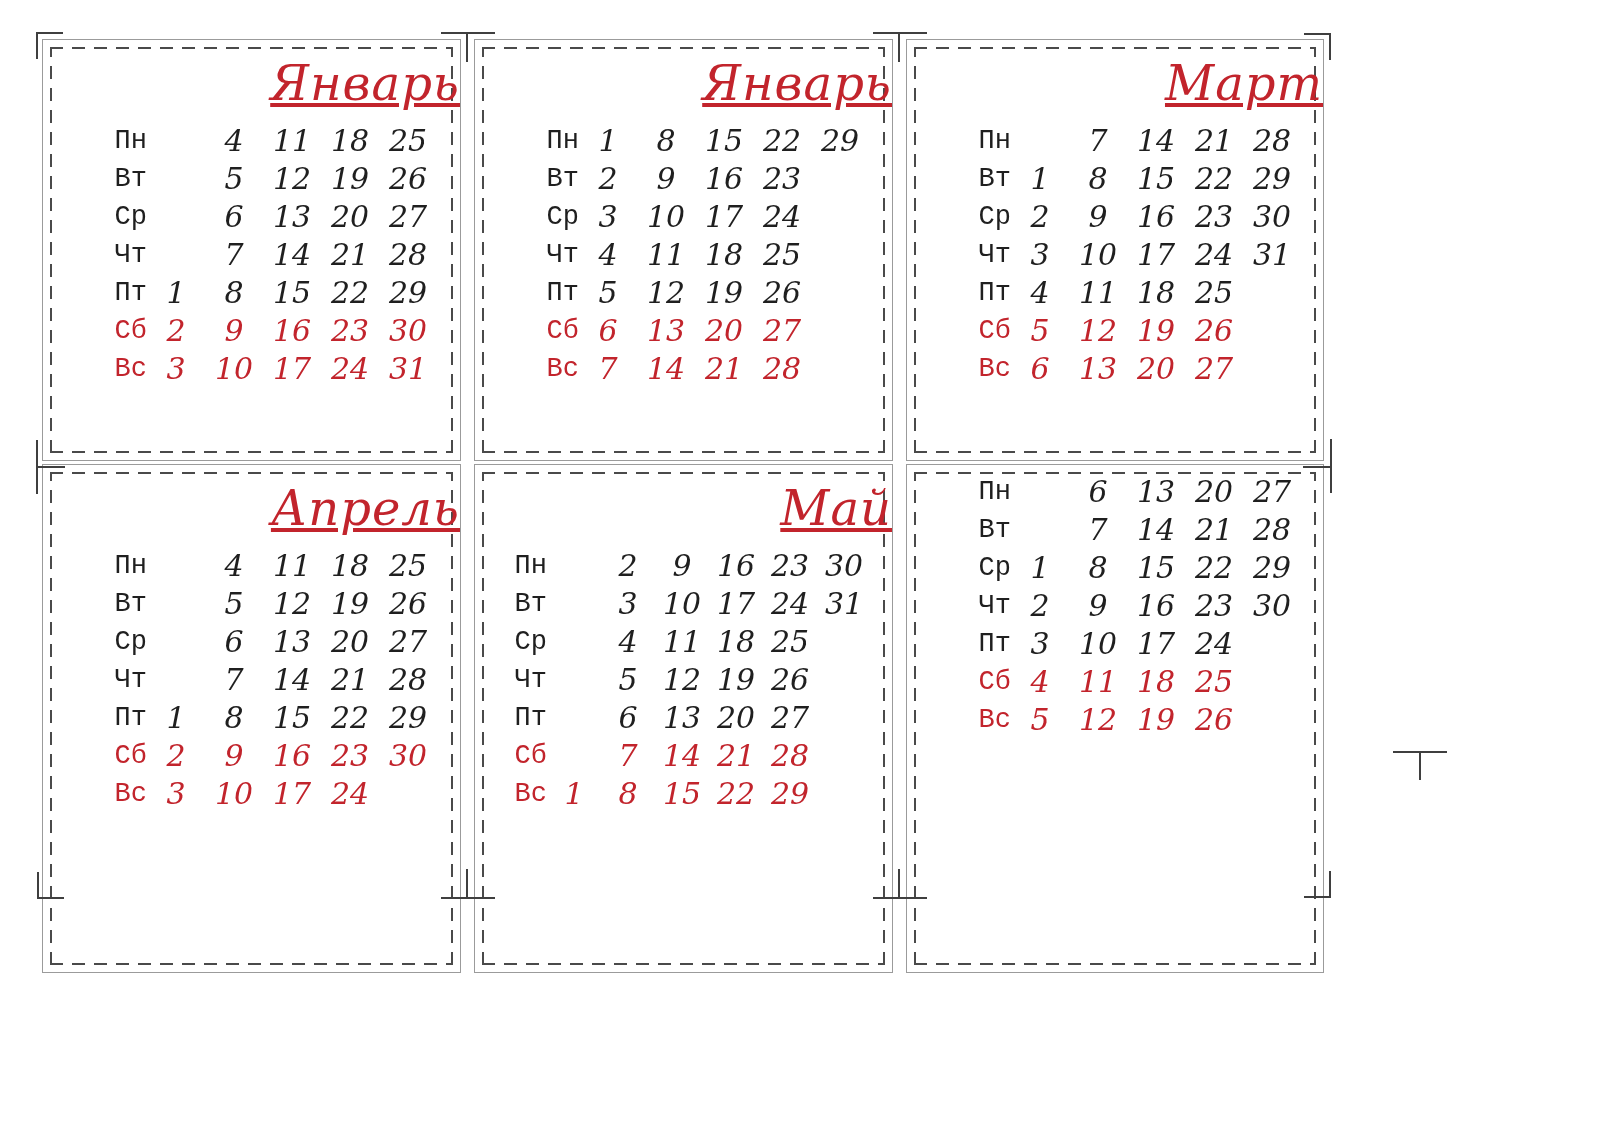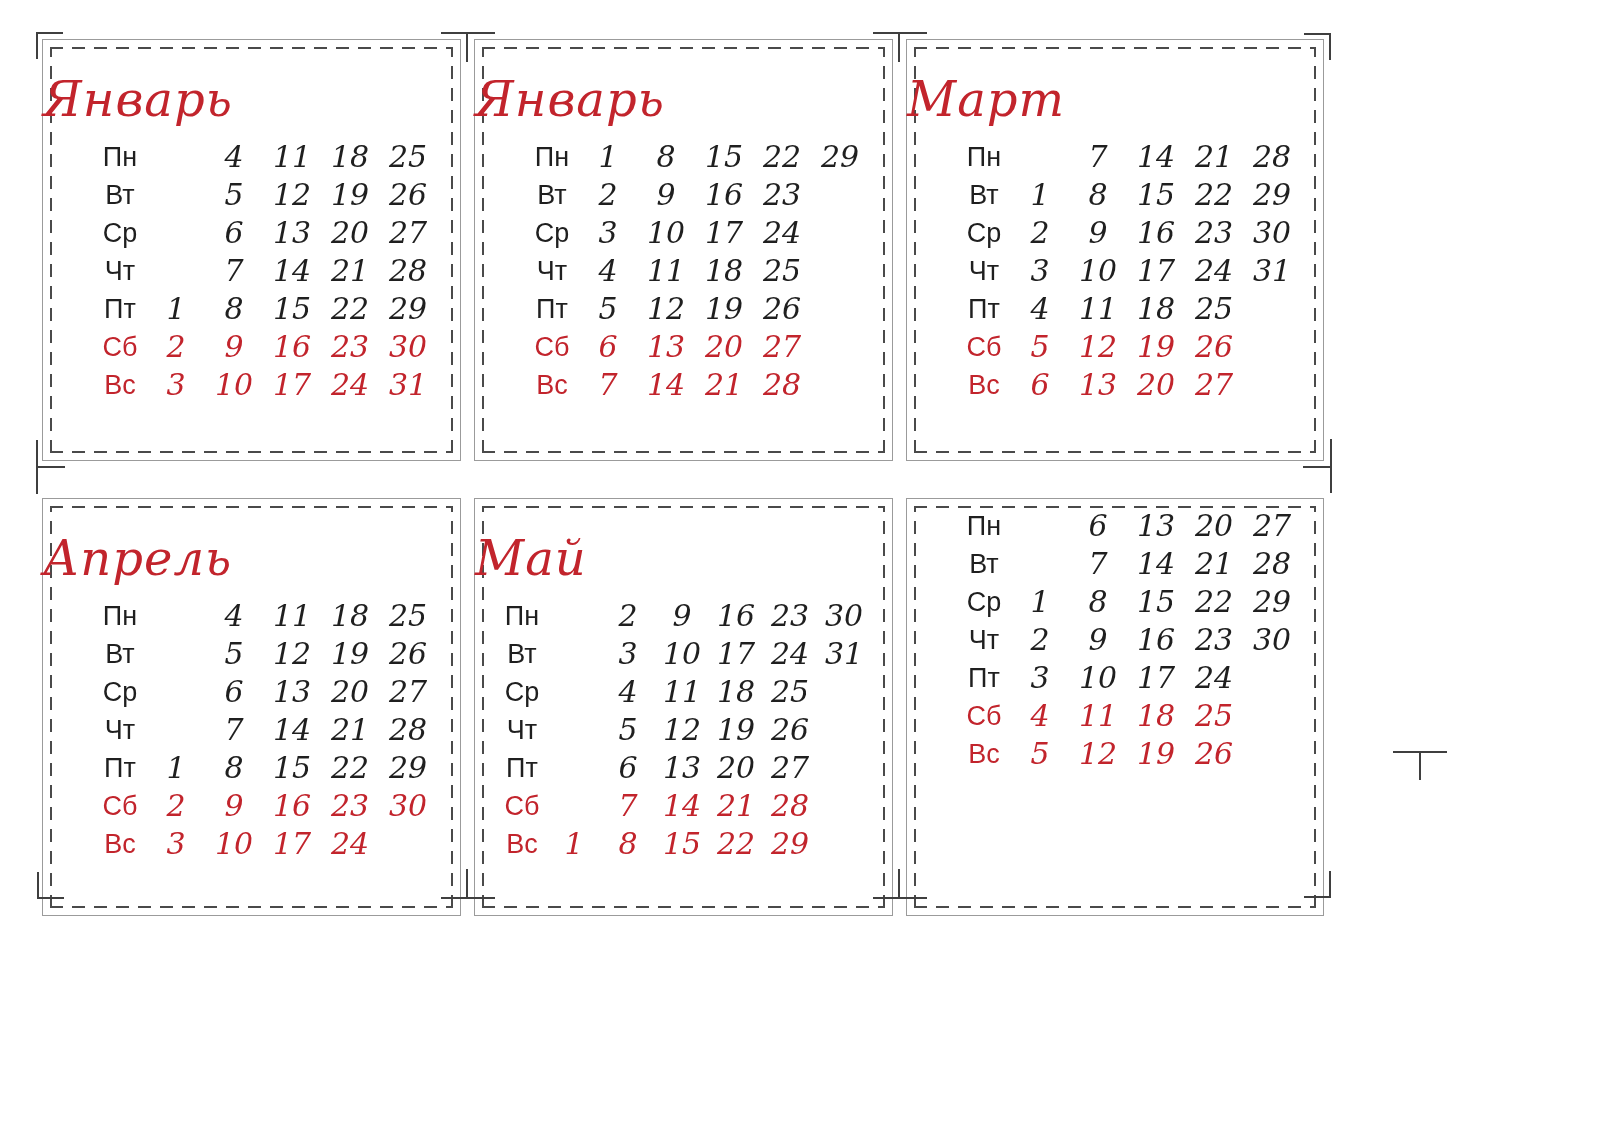--- a/index.html
+++ b/index.html
@@ -2,43 +2,43 @@
 <html style="--background: #ffffff; --accent-red: #c2242c; --text-black: #1f1f1f; --card-border-gray: #9b9b9b; --dash-gray: #4a4a4a; --mark-gray: #3f3f3f;"><head>
 <meta charset="utf-8">
 <style>
   html,body{margin:0;padding:0;background:#fff;}
   .sheet{position:relative;width:1600px;height:1131px;background:var(--background,#fff);
          font-family:"Liberation Sans",sans-serif;overflow:hidden;}
 
   
   .card{position:absolute;background:#fff;border:1.5px solid var(--card-border-gray,#9b9b9b);box-sizing:border-box;}
   .c1{left:42px;width:419px;} .c2{left:474px;width:419px;} .c3{left:906px;width:418px;}
-  .r1{top:39px;height:422px;} .r2{top:498px;height:418px;}
+  .r1{top:39px;height:422px;} .r2{top:464px;height:509px;}
 
   
   .dashed-frame{position:absolute;inset:7px;pointer-events:none;
     background-image:
       repeating-linear-gradient(90deg, var(--dash-gray,#4a4a4a) 0 13px, transparent 13px 22px),
       repeating-linear-gradient(90deg, var(--dash-gray,#4a4a4a) 0 13px, transparent 13px 22px),
       repeating-linear-gradient(0deg,  var(--dash-gray,#4a4a4a) 0 13px, transparent 13px 22px),
       repeating-linear-gradient(0deg,  var(--dash-gray,#4a4a4a) 0 13px, transparent 13px 22px);
     background-size:100% 2px,100% 2px,2px 100%,2px 100%;
     background-position:0 0,0 100%,0 0,100% 0;
     background-repeat:no-repeat;}
 
-  .month-title{position:relative;margin-top:28px;height:62px;line-height:62px;text-align:left;
+  .month-title{position:relative;margin-top:12px;height:62px;line-height:62px;text-align:right;
     font-family:"DejaVu Serif",serif;font-style:italic;font-size:48px;letter-spacing:1px;
-    color:var(--accent-red,#c2242c);}
+    color:var(--accent-red,#c2242c);text-decoration:underline;}
 
   .month-grid{position:relative;display:grid;margin:8px 0 0 50px;grid-auto-rows:38px;
     color:var(--text-black,#1f1f1f);}
   .month-grid.cols5{grid-template-columns:54px repeat(5,58px);}
   .month-grid.cols6{margin-left:22px;grid-template-columns:50px repeat(6,54px);}
 
-  .day-label{font-size:27px;line-height:38px;text-align:center;}
+  .day-label{font-size:27px;line-height:38px;text-align:right;font-family:Liberation Mono, monospace;}
   .day-cell{font-family:"DejaVu Serif",serif;font-style:italic;font-size:30px;line-height:38px;text-align:center;}
   .red{color:var(--accent-red,#c2242c);}
 
   
   .line{position:absolute;background:var(--mark-gray,#3f3f3f);}
   .line.h{height:2px;} .line.v{width:2px;}
   .corner{position:absolute;width:27px;height:27px;box-sizing:border-box;}
   .corner.tl{border-top:2px solid var(--mark-gray,#3f3f3f);border-left:2px solid var(--mark-gray,#3f3f3f);}
   .corner.tr{border-top:2px solid var(--mark-gray,#3f3f3f);border-right:2px solid var(--mark-gray,#3f3f3f);}
   .corner.bl{border-bottom:2px solid var(--mark-gray,#3f3f3f);border-left:2px solid var(--mark-gray,#3f3f3f);}

